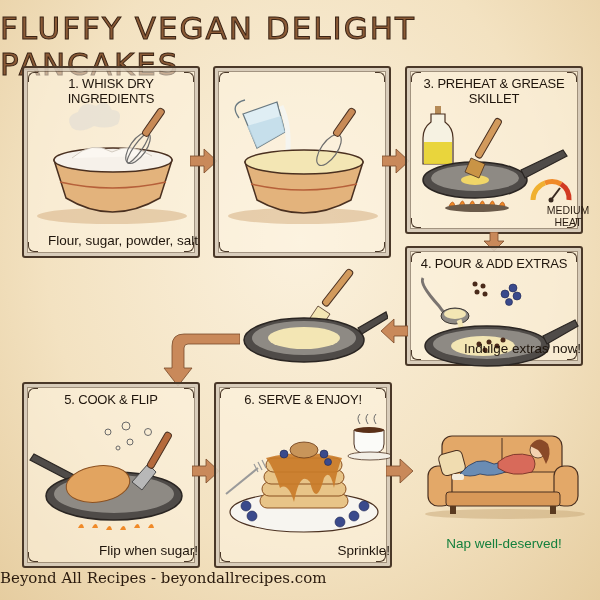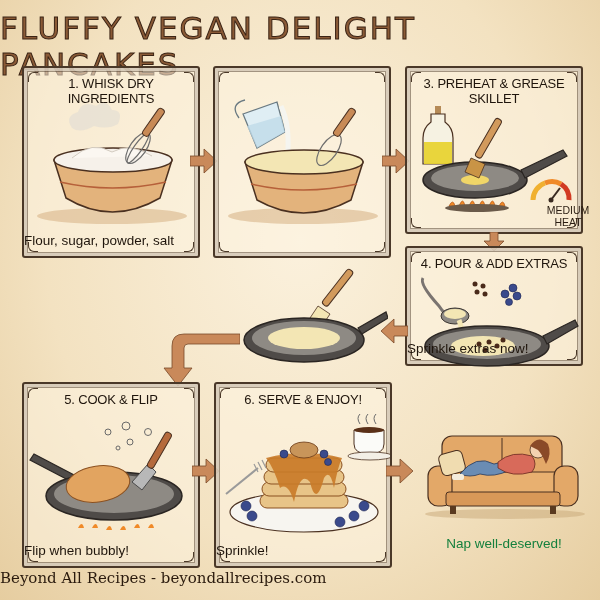--- a/index.html
+++ b/index.html
@@ -19,21 +19,21 @@
     position: absolute; border: 2px solid #4a3828; border-radius: 3px;
     background: rgba(253, 244, 226, 0.55);
     box-shadow: inset 0 0 0 3px rgba(253,244,226,0.6), inset 0 0 0 4px rgba(74,56,40,0.5);
   }
   .panel .ph {
     position: absolute; left: 0; width: 100%; text-align: center;
     font-family: "Liberation Sans", sans-serif; font-size: 13px; top: 8px;
     letter-spacing: -0.2px; color: #1f150c;
   }
   .panel .cap {
-    position: absolute; left: 0; width: 100%; text-align: left;
+    position: absolute; left: 0; width: 100%; text-align: right;
     font-family: "Liberation Sans", sans-serif; font-size: 13.5px; bottom: 8px; color: #1f150c;
   }
   .corner { position: absolute; width: 10px; height: 10px; border-color: #4a3828; border-style: solid; border-width: 0; }
   .corner.tl { top: 4px; left: 4px; border-top-width: 1px; border-left-width: 1px; border-top-left-radius: 6px; }
   .corner.tr { top: 4px; right: 4px; border-top-width: 1px; border-right-width: 1px; border-top-right-radius: 6px; }
   .corner.bl { bottom: 4px; left: 4px; border-bottom-width: 1px; border-left-width: 1px; border-bottom-left-radius: 6px; }
   .corner.br { bottom: 4px; right: 4px; border-bottom-width: 1px; border-right-width: 1px; border-bottom-right-radius: 6px; }
   .illus { position: absolute; }
   .arrow { position: absolute; }
   .footer {
@@ -174,21 +174,21 @@
         <circle cx="72" cy="76" r="2.5"></circle>
         <circle cx="90" cy="66" r="2.5"></circle>
     </g>
     <g fill="#3a4a8c" stroke="#1e2550" stroke-width="0.6">
       <circle cx="92" cy="20" r="4"></circle>
         <circle cx="100" cy="14" r="4"></circle>
         <circle cx="104" cy="22" r="4"></circle>
         <circle cx="96" cy="28" r="3.5"></circle>
     </g>
   </svg>
-  <div class="cap">Sprinkle extras now!</div>
+  <div class="cap">Indulge extras now!</div>
 </div>
 
 <svg class="arrow" style="left:380px;top:318px;" width="28" height="26" viewBox="0 0 28 26">
   <path d="M28 8 H14 V1 L1 13 L14 25 V18 H28Z" fill="#c9895a" stroke="#7a4a2a" stroke-width="0.8"></path>
 </svg>
 
 <svg class="illus" style="left:238px;top:262px;" width="150" height="110" viewBox="0 0 150 110">
   <rect x="96" y="4" width="7" height="44" rx="3" fill="#d29a5c" stroke="#4a3020" stroke-width="1" transform="rotate(38 100 26)"></rect>
   <path d="M80 44 l12 8 l-8 12 l-12 -8z" fill="#f3e6b4" stroke="#4a3020" stroke-width="0.8"></path>
   <ellipse cx="66" cy="78" rx="60" ry="22" fill="#4f4b48" stroke="#2a2522" stroke-width="1.5"></ellipse>
@@ -223,21 +223,21 @@
     <rect x="128" y="18" width="7" height="40" rx="3" fill="#b56a3c" stroke="#4a3020" stroke-width="1" transform="rotate(30 131 38)"></rect>
     <g fill="#f08a28">
       <path d="M50 116 q4 -8 6 0z"></path>
         <path d="M64 116 q4 -8 6 0z"></path>
         <path d="M78 118 q4 -8 6 0z"></path>
         <path d="M92 118 q4 -8 6 0z"></path>
         <path d="M106 116 q4 -8 6 0z"></path>
         <path d="M120 116 q4 -8 6 0z"></path>
     </g>
   </svg>
-  <div class="cap">Flip when bubbly!</div>
+  <div class="cap">Flip when sugar!</div>
 </div>
 
 <svg class="arrow" style="left:192px;top:458px;" width="28" height="26" viewBox="0 0 28 26">
   <path d="M0 8 H14 V1 L27 13 L14 25 V18 H0Z" fill="#c9895a" stroke="#7a4a2a" stroke-width="0.8"></path>
 </svg>
 
 <div class="panel" style="left:214px;top:382px;width:178px;height:186px;">
   <span class="corner tl"></span>
     <span class="corner tr"></span>
     <span class="corner bl"></span>

